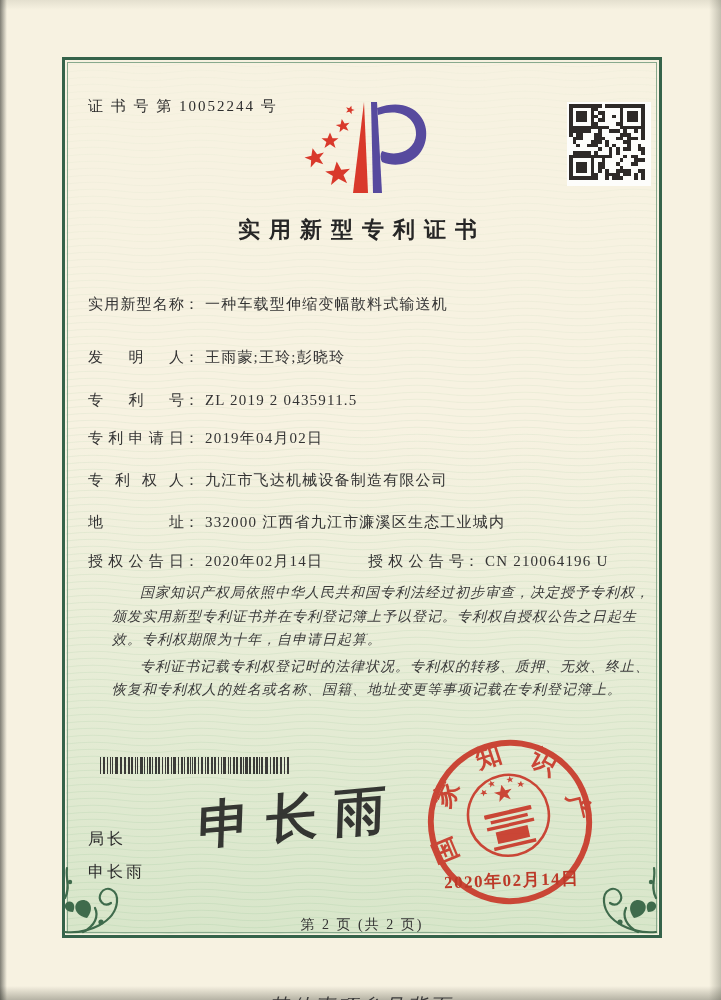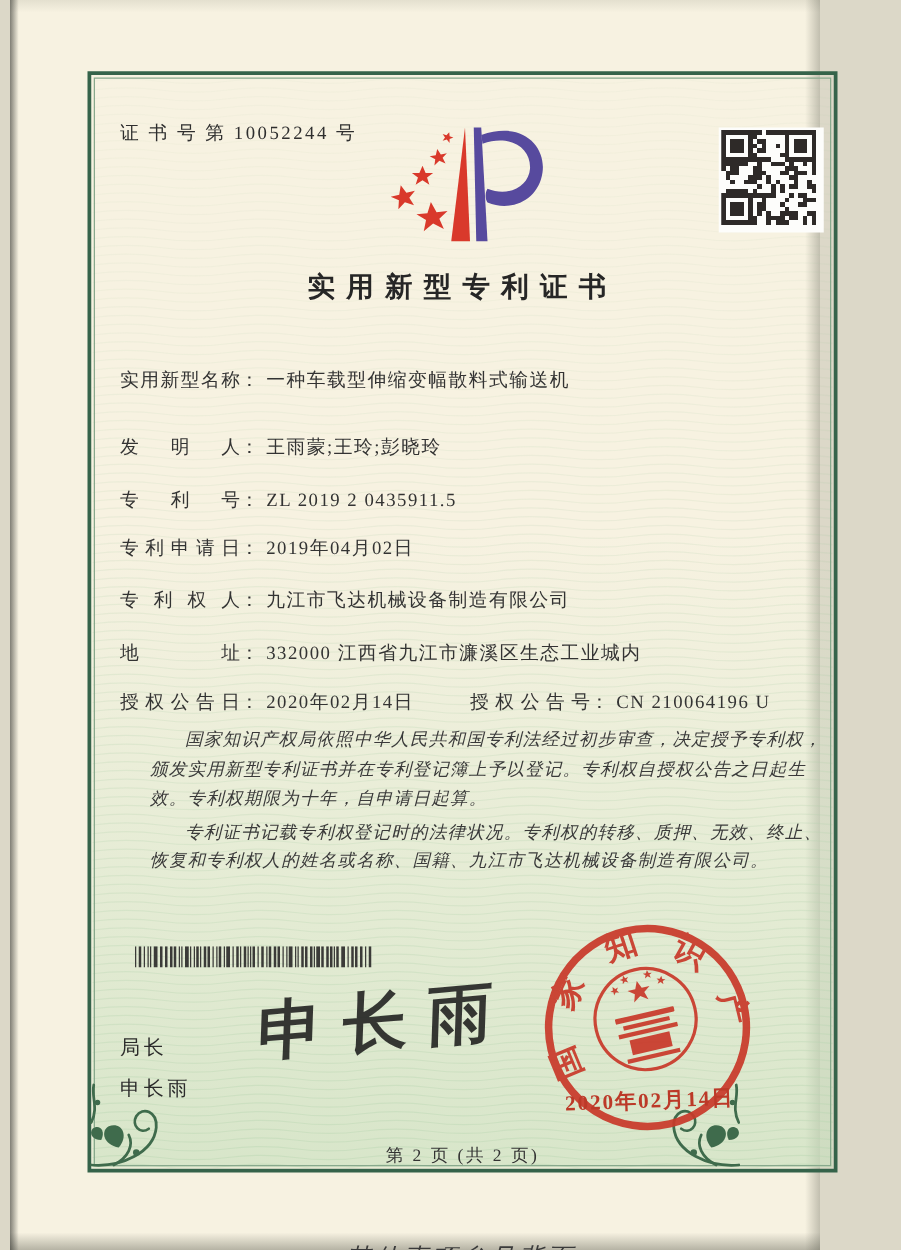--- a/index.html
+++ b/index.html
@@ -2,21 +2,21 @@
 <html><head>
 <meta charset="utf-8">
 <style>
   html,body{margin:0;padding:0;}
   body{
     width:721px;height:1000px;overflow:hidden;
     background:#dcd8c8;
     font-family:"Liberation Serif","DejaVu Serif",serif;
   }
   .page{
-    position:absolute;left:8px;top:0;width:648px;height:1000px;
+    position:absolute;left:0;top:0;width:721px;height:1000px;
     background:
       linear-gradient(90deg, rgba(30,32,28,.55) 0px, rgba(30,32,28,0) 7px),
       linear-gradient(270deg, rgba(70,72,60,.30) 0px, rgba(70,72,60,0) 12px),
       linear-gradient(0deg, rgba(60,62,52,.35) 0px, rgba(60,62,52,0) 14px),
       linear-gradient(180deg, rgba(90,90,75,.12) 0px, rgba(90,90,75,0) 10px),
       #f7f2e1;
   }
   
   .frame{
     position:absolute;left:62px;top:57px;width:600px;height:881px;
@@ -530,21 +530,21 @@
 
   <div class="field-row" style="top:552px;width:549px">
     <span class="field-label">授权公告日</span><span class="colon">：</span><span class="field-value">2020年02月14日</span>
     <span class="grant-group2">
       <span class="field-label">授权公告号</span><span class="colon">：</span><span class="field-value">CN 210064196 U</span>
     </span>
   </div>
 
   <div class="paragraphs">
     <p>国家知识产权局依照中华人民共和国专利法经过初步审查，决定授予专利权，颁发实用新型专利证书并在专利登记簿上予以登记。专利权自授权公告之日起生效。专利权期限为十年，自申请日起算。</p>
-    <p>专利证书记载专利权登记时的法律状况。专利权的转移、质押、无效、终止、恢复和专利权人的姓名或名称、国籍、九江市飞达机械设备制造有限公司。</p>
+    <p>专利证书记载专利权登记时的法律状况。专利权的转移、质押、无效、终止、恢复和专利权人的姓名或名称、国籍、地址变更等事项记载在专利登记簿上。</p>
   </div>
 
   <svg class="barcode" id="barcodesvg" viewBox="0 0 190 17" preserveAspectRatio="none">
       <rect x="0" y="0" width="1" height="17" fill="#3b3b38"></rect>
       <rect x="3" y="0" width="2" height="17" fill="#3b3b38"></rect>
       <rect x="7" y="0" width="1" height="17" fill="#3b3b38"></rect>
       <rect x="10" y="0" width="1" height="17" fill="#3b3b38"></rect>
       <rect x="12" y="0" width="1" height="17" fill="#3b3b38"></rect>
       <rect x="15" y="0" width="3" height="17" fill="#3b3b38"></rect>
       <rect x="20" y="0" width="2" height="17" fill="#3b3b38"></rect>

